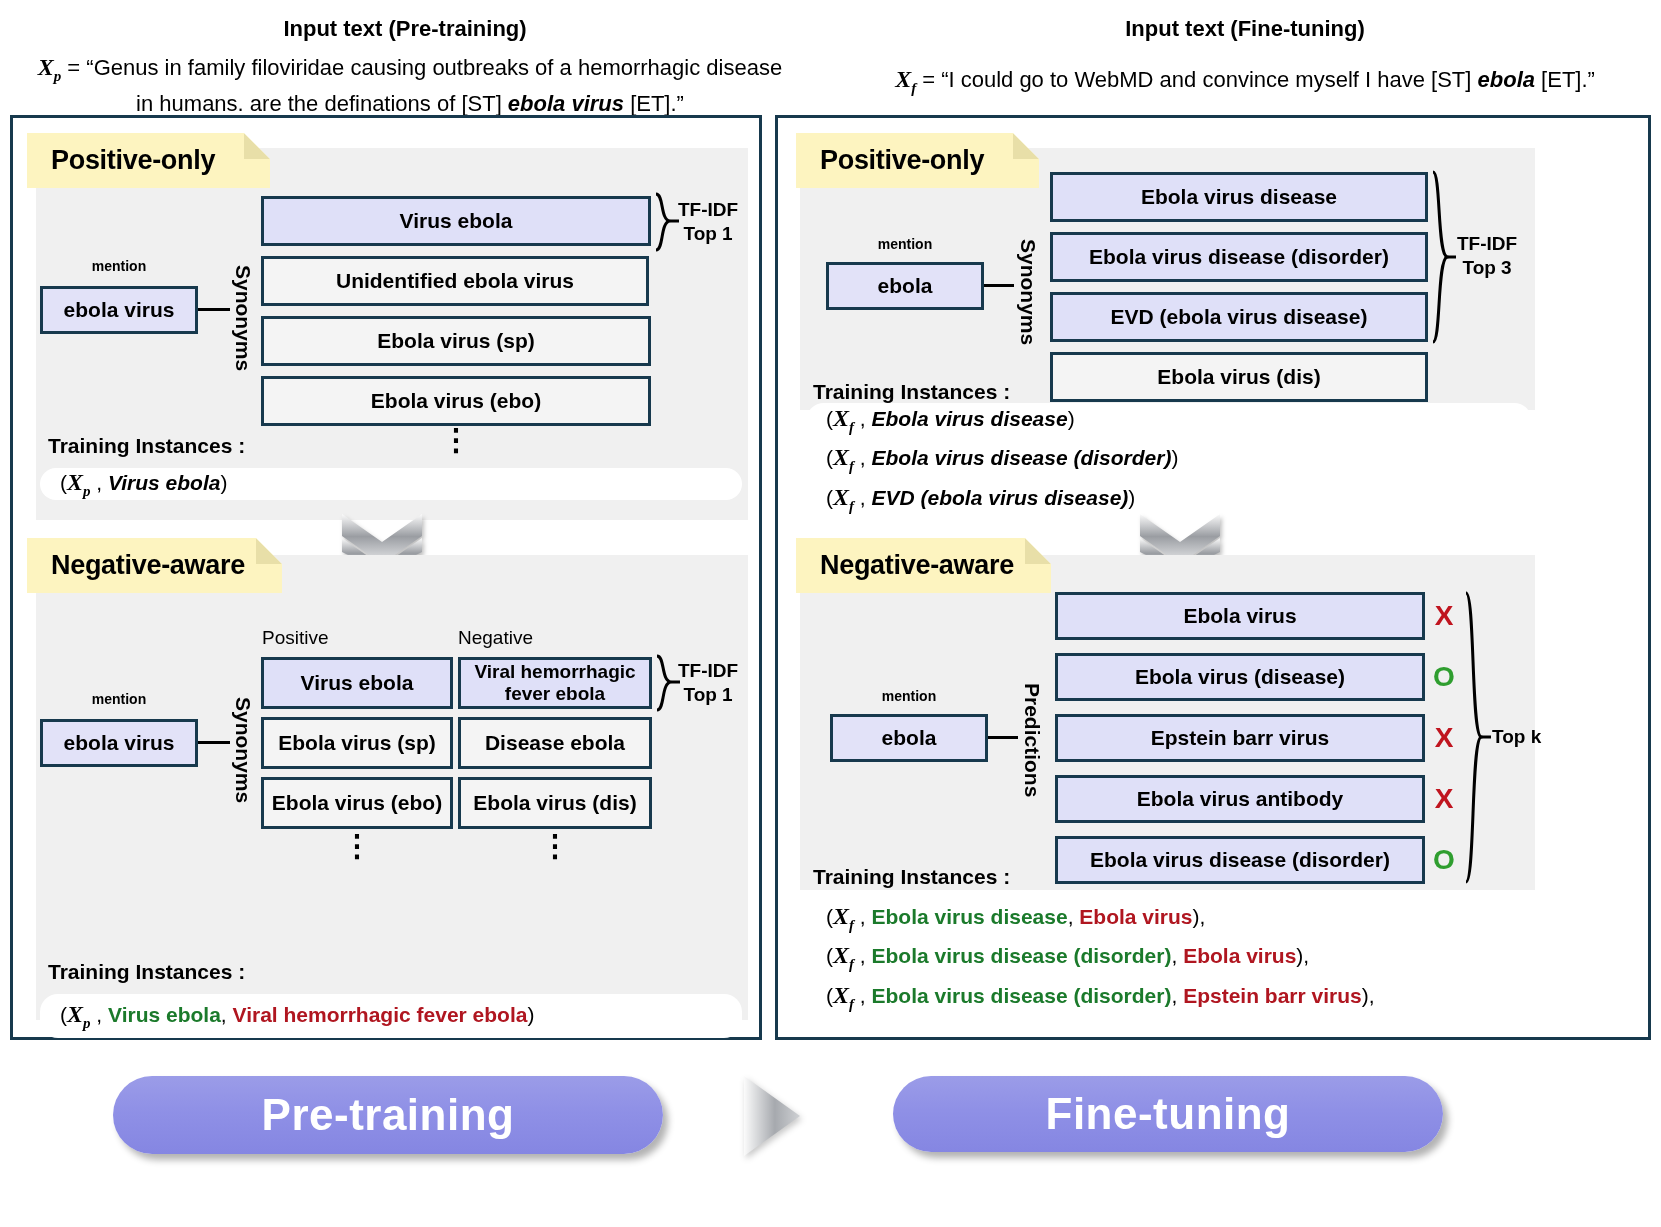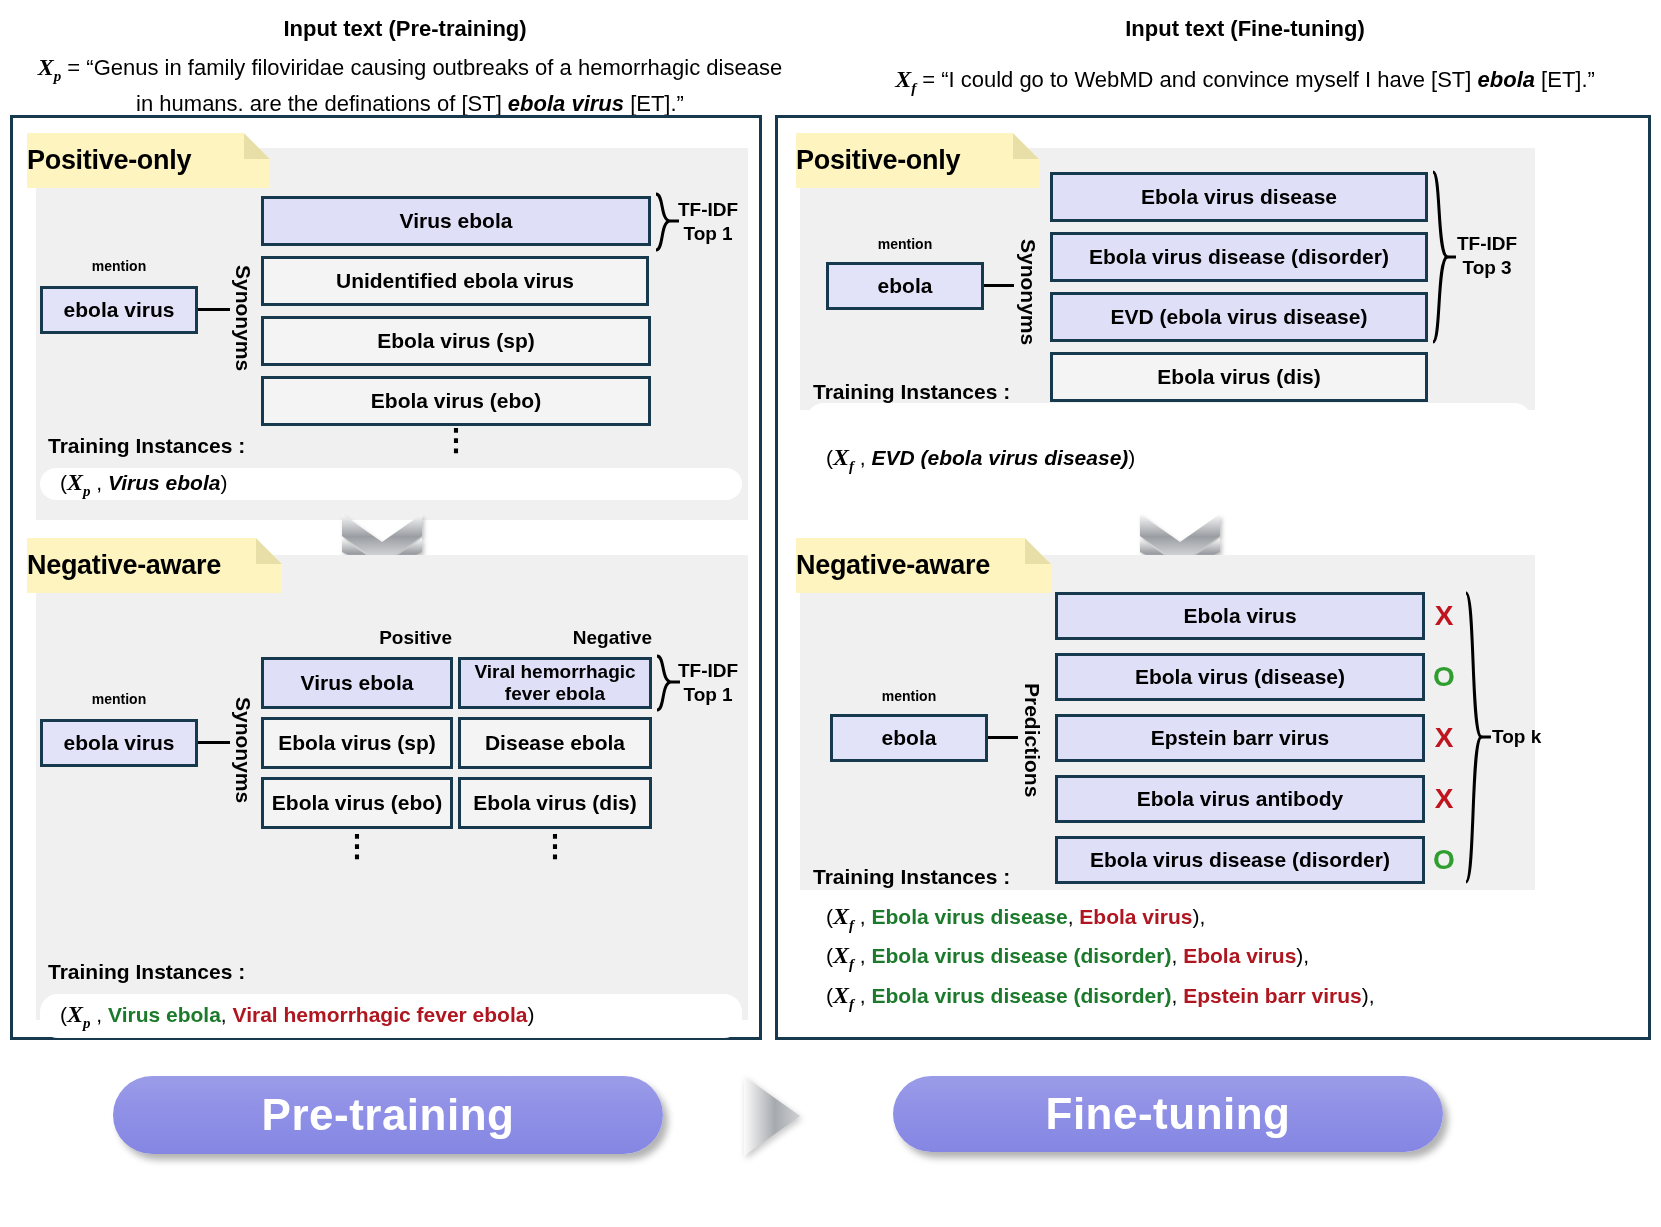--- a/index.html
+++ b/index.html
@@ -35,20 +35,21 @@
   .stage{
     background:#f0f0f0;
     box-sizing:border-box;
   }
 
   
   .tab{
     background:#fdf4c0;
     box-sizing:border-box;
     display:flex;align-items:center;
+    padding-left:24px;
     font-weight:bold;font-size:27px;
     letter-spacing:-0.3px;
     filter:drop-shadow(3px 4px 3px rgba(0,0,0,0.30));
     clip-path:polygon(0 0, calc(100% - 26px) 0, 100% 26px, 100% 100%, 0 100%);
   }
   .tab .fold{
     position:absolute;top:0;right:0;width:26px;height:26px;
     background:#e8dfa8;
     clip-path:polygon(0 0,100% 100%,0 100%);
   }
@@ -84,21 +85,21 @@
     white-space:nowrap;
   }
 
   
   .brk{overflow:visible;}
 
   .side-lbl{
     font-size:19px;font-weight:bold;text-align:center;line-height:1.25;
     white-space:nowrap;
   }
-  .col-lbl{font-size:19px;text-align:right;font-weight:bold;}
+  .col-lbl{font-size:19px;text-align:left;font-weight:normal;}
 
   .ti-label{font-weight:bold;font-size:21px;}
   .ti-card{
     background:#ffffff;border-radius:18px;box-sizing:border-box;
     padding:6px 20px;
     display:flex;flex-direction:column;justify-content:center;
   }
   .ti-line{
     font-size:21px;white-space:nowrap;line-height:1.55;
     font-family:"Liberation Sans", sans-serif;
@@ -271,20 +272,28 @@
 </svg>
 <div class="abs side-lbl" style="left:1457px;top:232px;">
   <div>TF-IDF</div>
   <div>Top 3</div>
 </div>
 
 <div class="abs ti-label" style="left:813px;top:380px;">Training Instances :</div>
 <div class="abs ti-card" style="left:806px;top:403px;width:726px;height:112px;">
   <div class="ti-line">
     (<span class="var"><span>X</span><sub>f</sub></span> ,
+    <span class="ital">Ebola virus disease</span><span>)</span>
+  </div>
+  <div class="ti-line">
+    (<span class="var"><span>X</span><sub>f</sub></span> ,
+    <span class="ital">Ebola virus disease (disorder)</span><span>)</span>
+  </div>
+  <div class="ti-line">
+    (<span class="var"><span>X</span><sub>f</sub></span> ,
     <span class="ital">EVD (ebola virus disease)</span><span>)</span>
   </div>
 </div>
 
 <svg class="abs chev" style="left:1138px;top:512px;" width="84" height="62" viewBox="0 0 84 62">
   <path d="M2 2 L42 30 L82 2 L82 24 L42 52 L2 24 Z" fill="url(#gch)"></path>
   <path d="M2 26 L42 54 L82 26 L82 40 L42 60 L2 40 Z" fill="url(#gch)"></path>
 </svg>
 
 <div class="abs stage" style="left:800px;top:555px;width:735px;height:335px;"></div>

